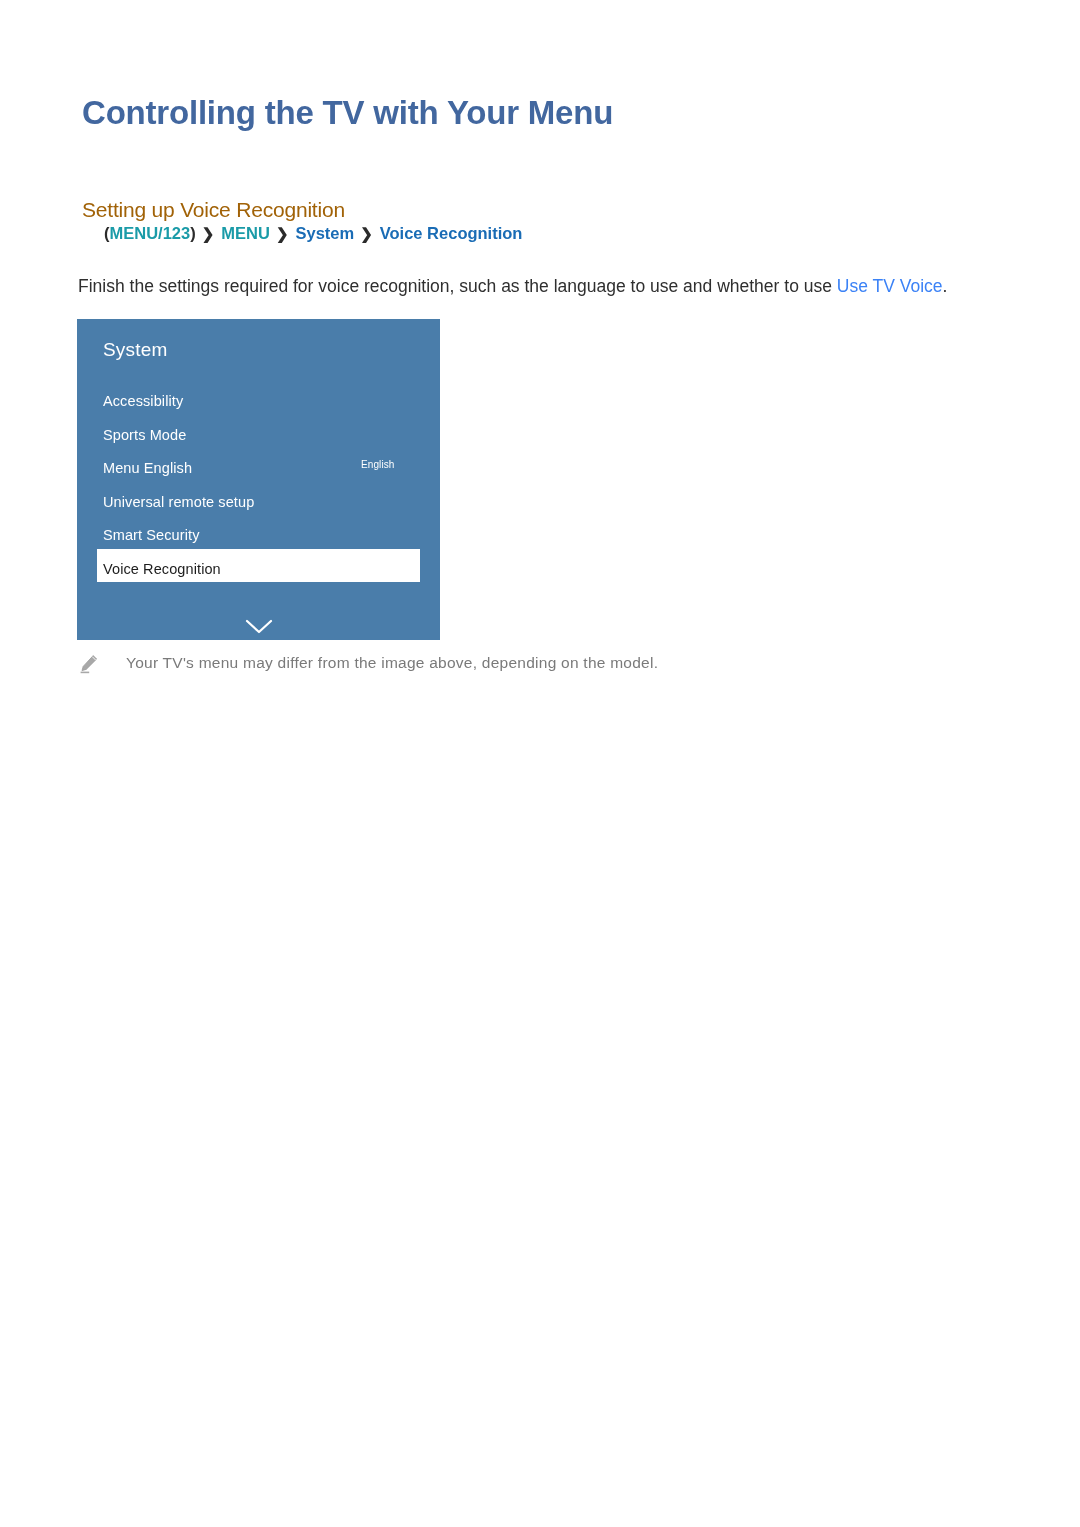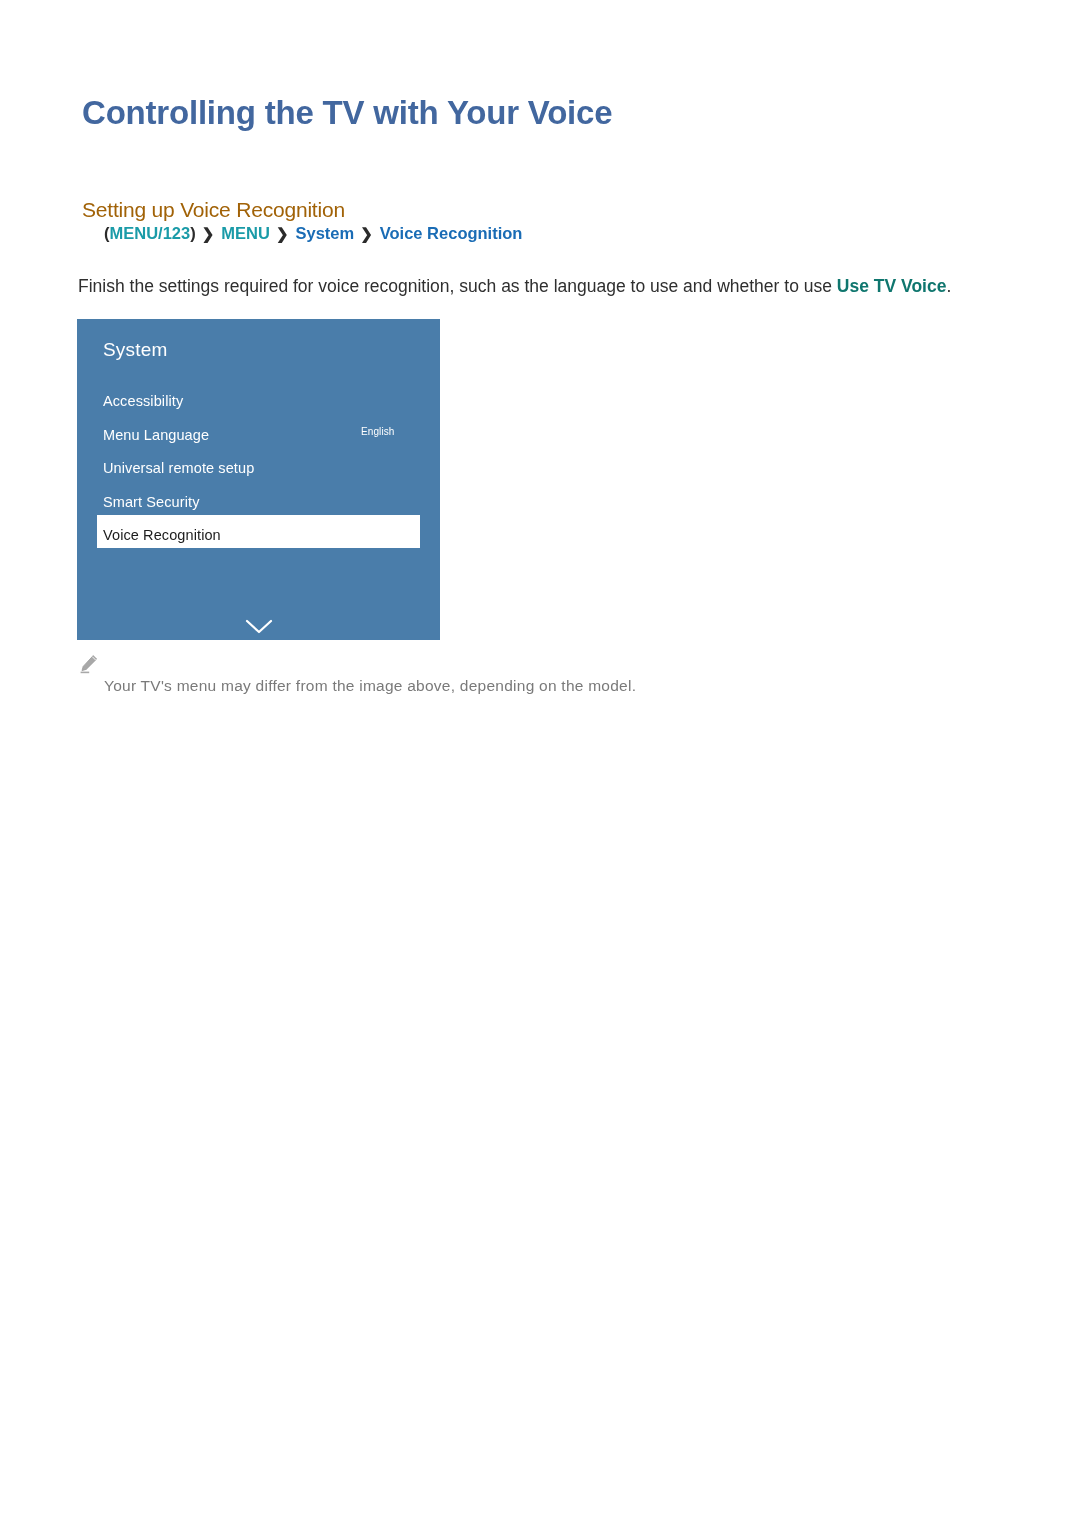--- a/index.html
+++ b/index.html
@@ -73,22 +73,22 @@
   .body-text {
     position: absolute;
     left: 78px;
     top: 255px;
     width: 930px;
     font-size: 17.5px;
     color: #2f2f2f;
     line-height: 27px;
   }
   .hl-blue {
-    color: #0f766e;
-    font-weight: bold;
+    color: #3b82f6;
+    font-weight: normal;
   }
 
   
   .tv-menu {
     position: absolute;
     left: 77px;
     top: 319px;
     width: 363px;
     height: 321px;
     background: #4a7daa;
@@ -162,21 +162,20 @@
   .tv-chevron svg { display: block; }
 
   
   .note {
     position: absolute;
     left: 78px;
     top: 652px;
     width: 900px;
     display: flex;
     align-items: flex-start;
-    flex-direction: column;
   }
   .note-icon {
     width: 22px;
     height: 22px;
     flex: 0 0 22px;
     margin-top: 1px;
   }
   .note-icon svg { display: block; }
   .note-text {
     margin-left: 26px;
@@ -184,21 +183,21 @@
     color: #7a7a7a;
     line-height: 22px;
     letter-spacing: 0.25px;
   }
 </style>
 </head>
 <body>
 
 <div class="page">
 
-  <h1 class="page-title">Controlling the TV with Your Voice</h1>
+  <h1 class="page-title">Controlling the TV with Your Menu</h1>
 
   <h2 class="section-title">Setting up Voice Recognition</h2>
 
   <div class="breadcrumb">
     <span class="bc-paren">(</span><span class="bc-teal">MENU/123</span><span class="bc-paren">)</span><span class="bc-sep">❯</span><span class="bc-teal">MENU</span><span class="bc-sep">❯</span><span class="bc-blue">System</span><span class="bc-sep">❯</span><span class="bc-blue">Voice Recognition</span>
   </div>
 
   <p class="body-text">
     <span>Finish the settings required for voice recognition, such as the language to use and whether to use </span><span class="hl-blue">Use TV Voice</span><span>.</span>
   </p>
@@ -207,23 +206,26 @@
 
     <div class="tv-menu-title">System</div>
 
     <div class="tv-list">
 
       <div class="tv-row">
         <span class="tv-label">Accessibility</span>
       </div>
 
 
-
-      <div class="tv-row">
-        <span class="tv-label">Menu Language</span>
+      <div class="tv-row">
+        <span class="tv-label">Sports Mode</span>
+      </div>
+
+      <div class="tv-row">
+        <span class="tv-label">Menu English</span>
         <span class="tv-value">English</span>
       </div>
 
       <div class="tv-row">
         <span class="tv-label">Universal remote setup</span>
       </div>
 
       <div class="tv-row">
         <span class="tv-label">Smart Security</span>
       </div>

